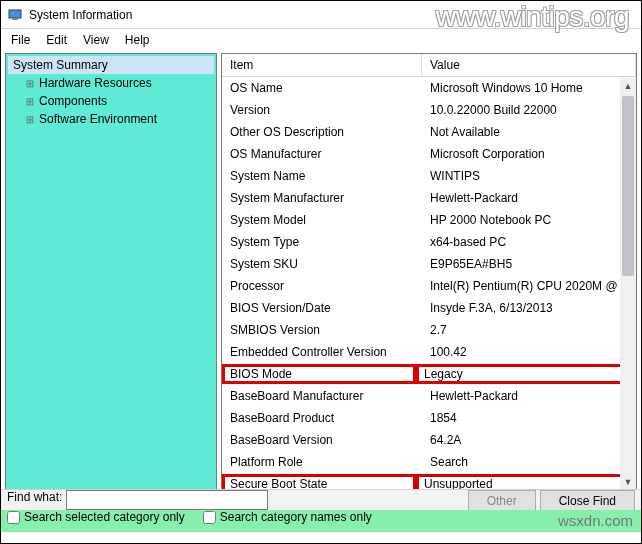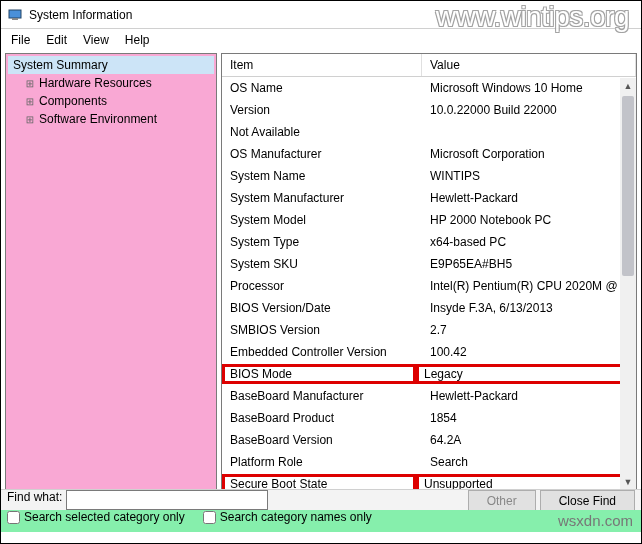--- a/index.html
+++ b/index.html
@@ -3,21 +3,21 @@
 <meta charset="utf-8">
 <style>
 * { box-sizing: border-box; margin: 0; padding: 0; font-family: "Segoe UI", Tahoma, sans-serif; font-size: 12px; }
 body { width: 642px; height: 544px; background: #fff; position: relative; overflow: hidden; border: 1px solid #000; }
 .titlebar { height: 28px; display: flex; align-items: center; padding: 0 6px; background: #fff; border-bottom: 1px solid #d0d0d0; }
 .titlebar .icon { width: 16px; height: 16px; margin-right: 6px; display: flex; align-items: center; justify-content: center; }
 .titlebar .icon svg { width: 16px; height: 16px; }
 .menubar { height: 22px; display: flex; align-items: center; padding: 0 2px; background: #fff; }
 .menubar span { padding: 2px 8px; cursor: default; }
 .body-area { position: absolute; top: 52px; bottom: 52px; left: 4px; right: 4px; display: flex; gap: 4px; }
-.tree-pane { width: 212px; background: #f9a8d4; border: 1px solid #7a7a7a; overflow: auto; padding: 2px; }
+.tree-pane { width: 212px; background: #5eead4; border: 1px solid #7a7a7a; overflow: auto; padding: 2px; }
 .data-pane { flex: 1; background: #fff; border: 1px solid #7a7a7a; position: relative; overflow: hidden; }
 .tree-item { display: flex; align-items: center; padding: 1px 2px; white-space: nowrap; }
 .tree-exp { width: 12px; text-align: center; font-size: 10px; color: #666; user-select: none; }
 .tree-item.root { background: #cce4f7; color: #000; }
 .tree-item.root .lbl { background: #cce4f7; }
 .tree-item.child { margin-left: 14px; }
 .tree-item .lbl { padding: 1px 3px; }
 .list-header { display: flex; background: #fff; border-bottom: 1px solid #d0d0d0; position: sticky; top: 0; }
 .list-header div { padding: 4px 8px; font-weight: normal; color: #000; border-right: 1px solid #e0e0e0; }
 .col-item { width: 200px; }
@@ -90,20 +90,21 @@
     <div class="list-body" id="list-body">
         <div class="row">
           <div class="col-item">OS Name</div>
           <div class="col-value">Microsoft Windows 10 Home</div>
         </div>
         <div class="row">
           <div class="col-item">Version</div>
           <div class="col-value">10.0.22000 Build 22000</div>
         </div>
         <div class="row">
+          <div class="col-item">Other OS Description</div>
           <div class="col-value">Not Available</div>
         </div>
         <div class="row">
           <div class="col-item">OS Manufacturer</div>
           <div class="col-value">Microsoft Corporation</div>
         </div>
         <div class="row">
           <div class="col-item">System Name</div>
           <div class="col-value">WINTIPS</div>
         </div>

